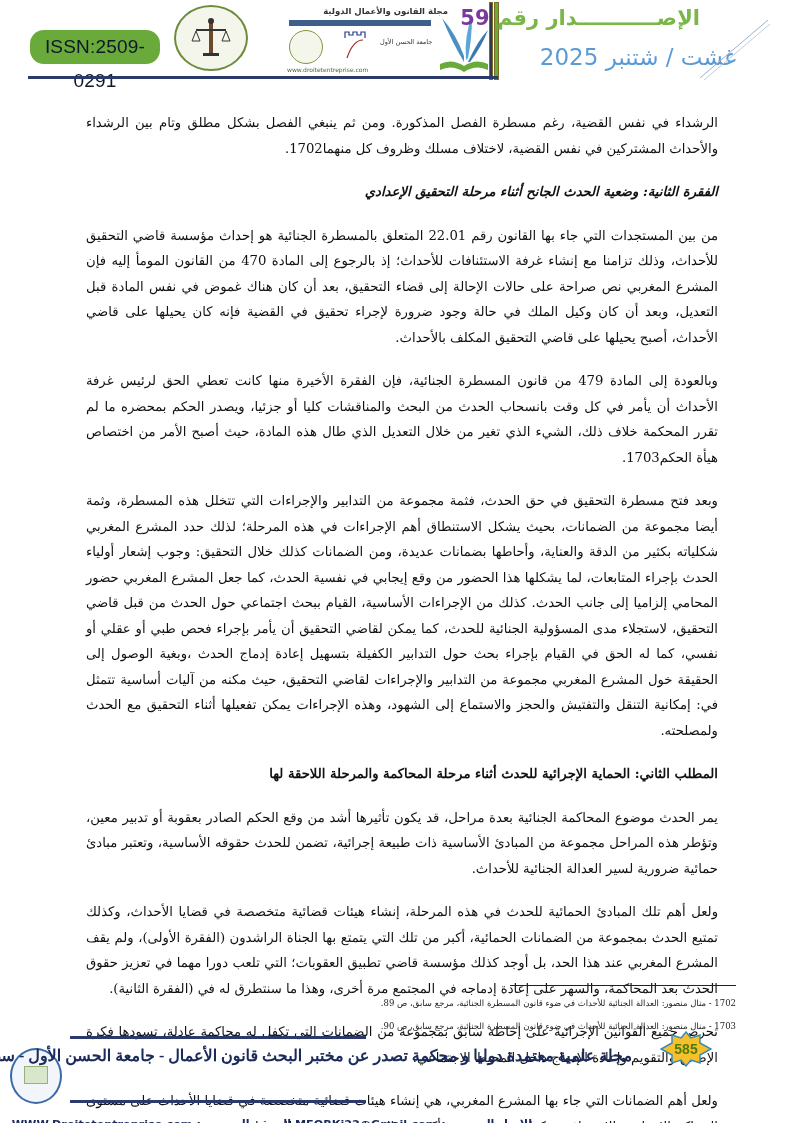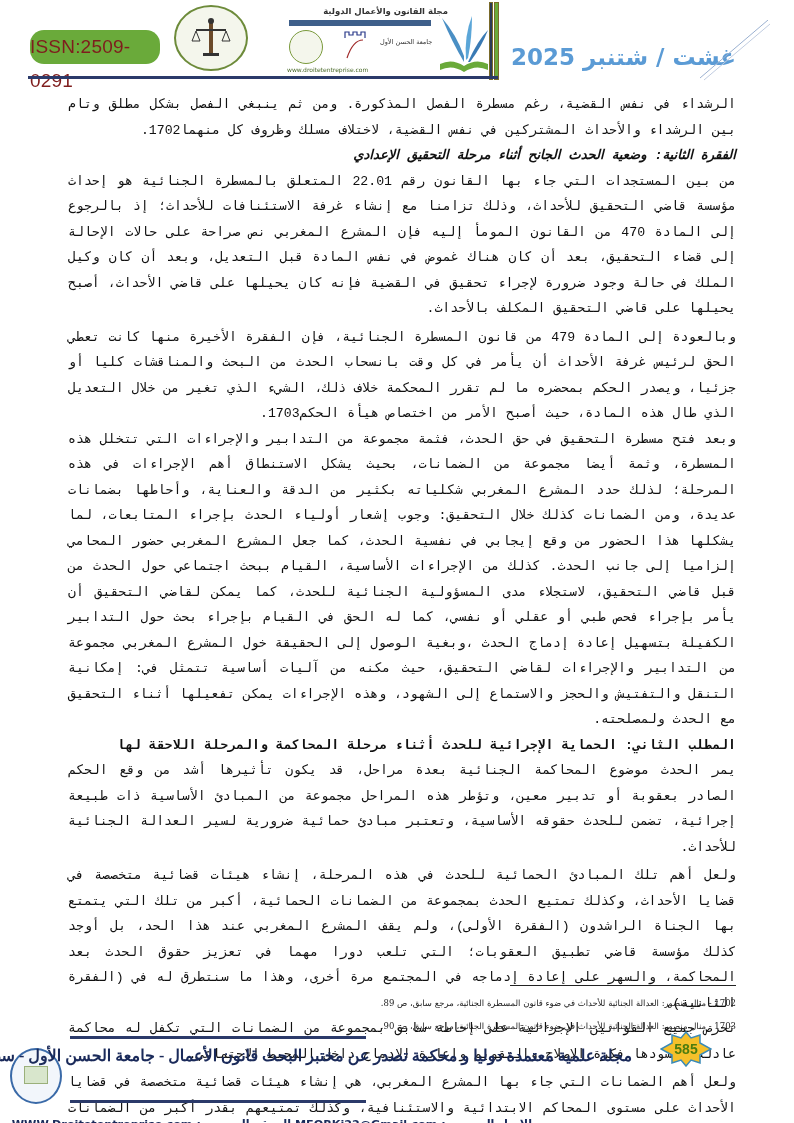--- a/index.html
+++ b/index.html
@@ -3,23 +3,23 @@
 <meta charset="utf-8">
 <style>
   * { box-sizing: border-box; margin: 0; padding: 0; }
   html, body { width: 794px; height: 1123px; background: #ffffff; overflow: hidden; }
   body { position: relative; font-family: "DejaVu Sans", sans-serif; color: #111; }
 
   
   .header { position: absolute; left: 0; top: 0; width: 794px; height: 80px; }
   .issn-badge {
     position: absolute; left: 30px; top: 30px; width: 130px; height: 34px;
-    background: #6aaa3a; border-radius: 14px; color: #7f1d1d;
+    background: #6aaa3a; border-radius: 14px; color: #0f172a;
     font-family: "Liberation Sans", sans-serif; font-size: 19px; line-height: 34px;
-    text-align: left; letter-spacing: 0.2px;
+    text-align: center; letter-spacing: 0.2px;
   }
   .lab-logo {
     position: absolute; left: 174px; top: 5px; width: 74px; height: 66px;
     border-radius: 50%; border: 2px solid #6d8b3a; background: #f4f6ec;
     display: flex; align-items: center; justify-content: center;
   }
   .journal-logo {
     position: absolute; left: 285px; top: 6px; width: 205px; height: 68px;
     background: #fff;
   }
@@ -44,33 +44,33 @@
   .vbar-dark { position: absolute; left: 489px; top: 2px; width: 4px; height: 78px; background: #2b3a55; border: 1px solid #7a6a2a; }
   .vbar-green { position: absolute; left: 494px; top: 2px; width: 5px; height: 78px; background: #6aaa3a; border: 1px solid #7a6a2a; }
   .issue-line {
     position: absolute; left: 510px; top: 6px; width: 190px; height: 30px; direction: rtl;
     font-family: "DejaVu Sans", sans-serif; font-weight: bold; font-size: 21px; color: #7ab648;
     white-space: nowrap; text-align: right;
   }
   .issue-line .issue-num { color: #7a3a9a; }
   .date-line {
     position: absolute; left: 510px; top: 44px; width: 226px; height: 32px; direction: rtl;
-    font-family: "DejaVu Sans", sans-serif; font-weight: bold; font-size: 23px; color: #5b9bd5;
+    font-family: "DejaVu Sans", sans-serif; font-weight: normal; font-size: 23px; color: #5b9bd5;
     white-space: nowrap; text-align: right;
   }
   .deco-diag { position: absolute; left: 690px; top: 20px; width: 80px; height: 62px; }
   .header-rule { position: absolute; left: 28px; top: 76px; width: 470px; height: 3px; background: #2b3a6a; }
 
   
   .content {
     position: absolute; left: 68px; top: 92px; width: 668px;
     direction: rtl; text-align: justify;
     font-family: "DejaVu Serif", serif; font-size: 13.2px; line-height: 25.5px; color: #111;
   }
-  .content p { margin: 0; text-align-last: right; font-family: Liberation Mono, monospace; }
+  .content p { margin: 18px; text-align-last: right; }
   .content p.gap { margin-top: 3px; }
   .content .h-italic { font-weight: bold; font-style: italic; }
   .content .h-bold { font-weight: bold; }
 
   
   .fn-rule { position: absolute; left: 510px; top: 985px; width: 226px; height: 1px; background: #222; }
   .footnotes {
     position: absolute; left: 68px; top: 992px; width: 668px; direction: rtl;
     font-family: "DejaVu Serif", serif; font-size: 8.5px; line-height: 23px; color: #222; text-align: right;
   }
@@ -128,20 +128,24 @@
       <path d="M26 50 Q14 30 4 6 Q18 22 26 44 Z" fill="#4a8fc4"></path>
       <path d="M28 48 Q26 24 34 4 Q34 26 30 46 Z" fill="#5ba6d8"></path>
       <path d="M30 50 Q40 28 50 18 Q44 34 32 50 Z" fill="#3a7ab4"></path>
       <path d="M2 52 Q14 46 26 54 Q38 46 50 52 L50 58 Q38 52 26 60 Q14 52 2 58 Z" fill="#6aaa3a"></path>
     </svg>
   </div>
 
   <div class="vbar-dark"></div>
   <div class="vbar-green"></div>
 
+  <div class="issue-line">
+    <span>الإصـــــــــــدار رقم</span>
+    <span class="issue-num">59</span>
+  </div>
   <div class="date-line">غشت / شتنبر 2025</div>
 
   <svg class="deco-diag" viewBox="0 0 80 62">
     <line x1="78" y1="0" x2="10" y2="58" stroke="#9ab0d0" stroke-width="1"></line>
     <line x1="80" y1="4" x2="14" y2="60" stroke="#c0cce0" stroke-width="1"></line>
   </svg>
 
   <div class="header-rule"></div>
 </div>
 

